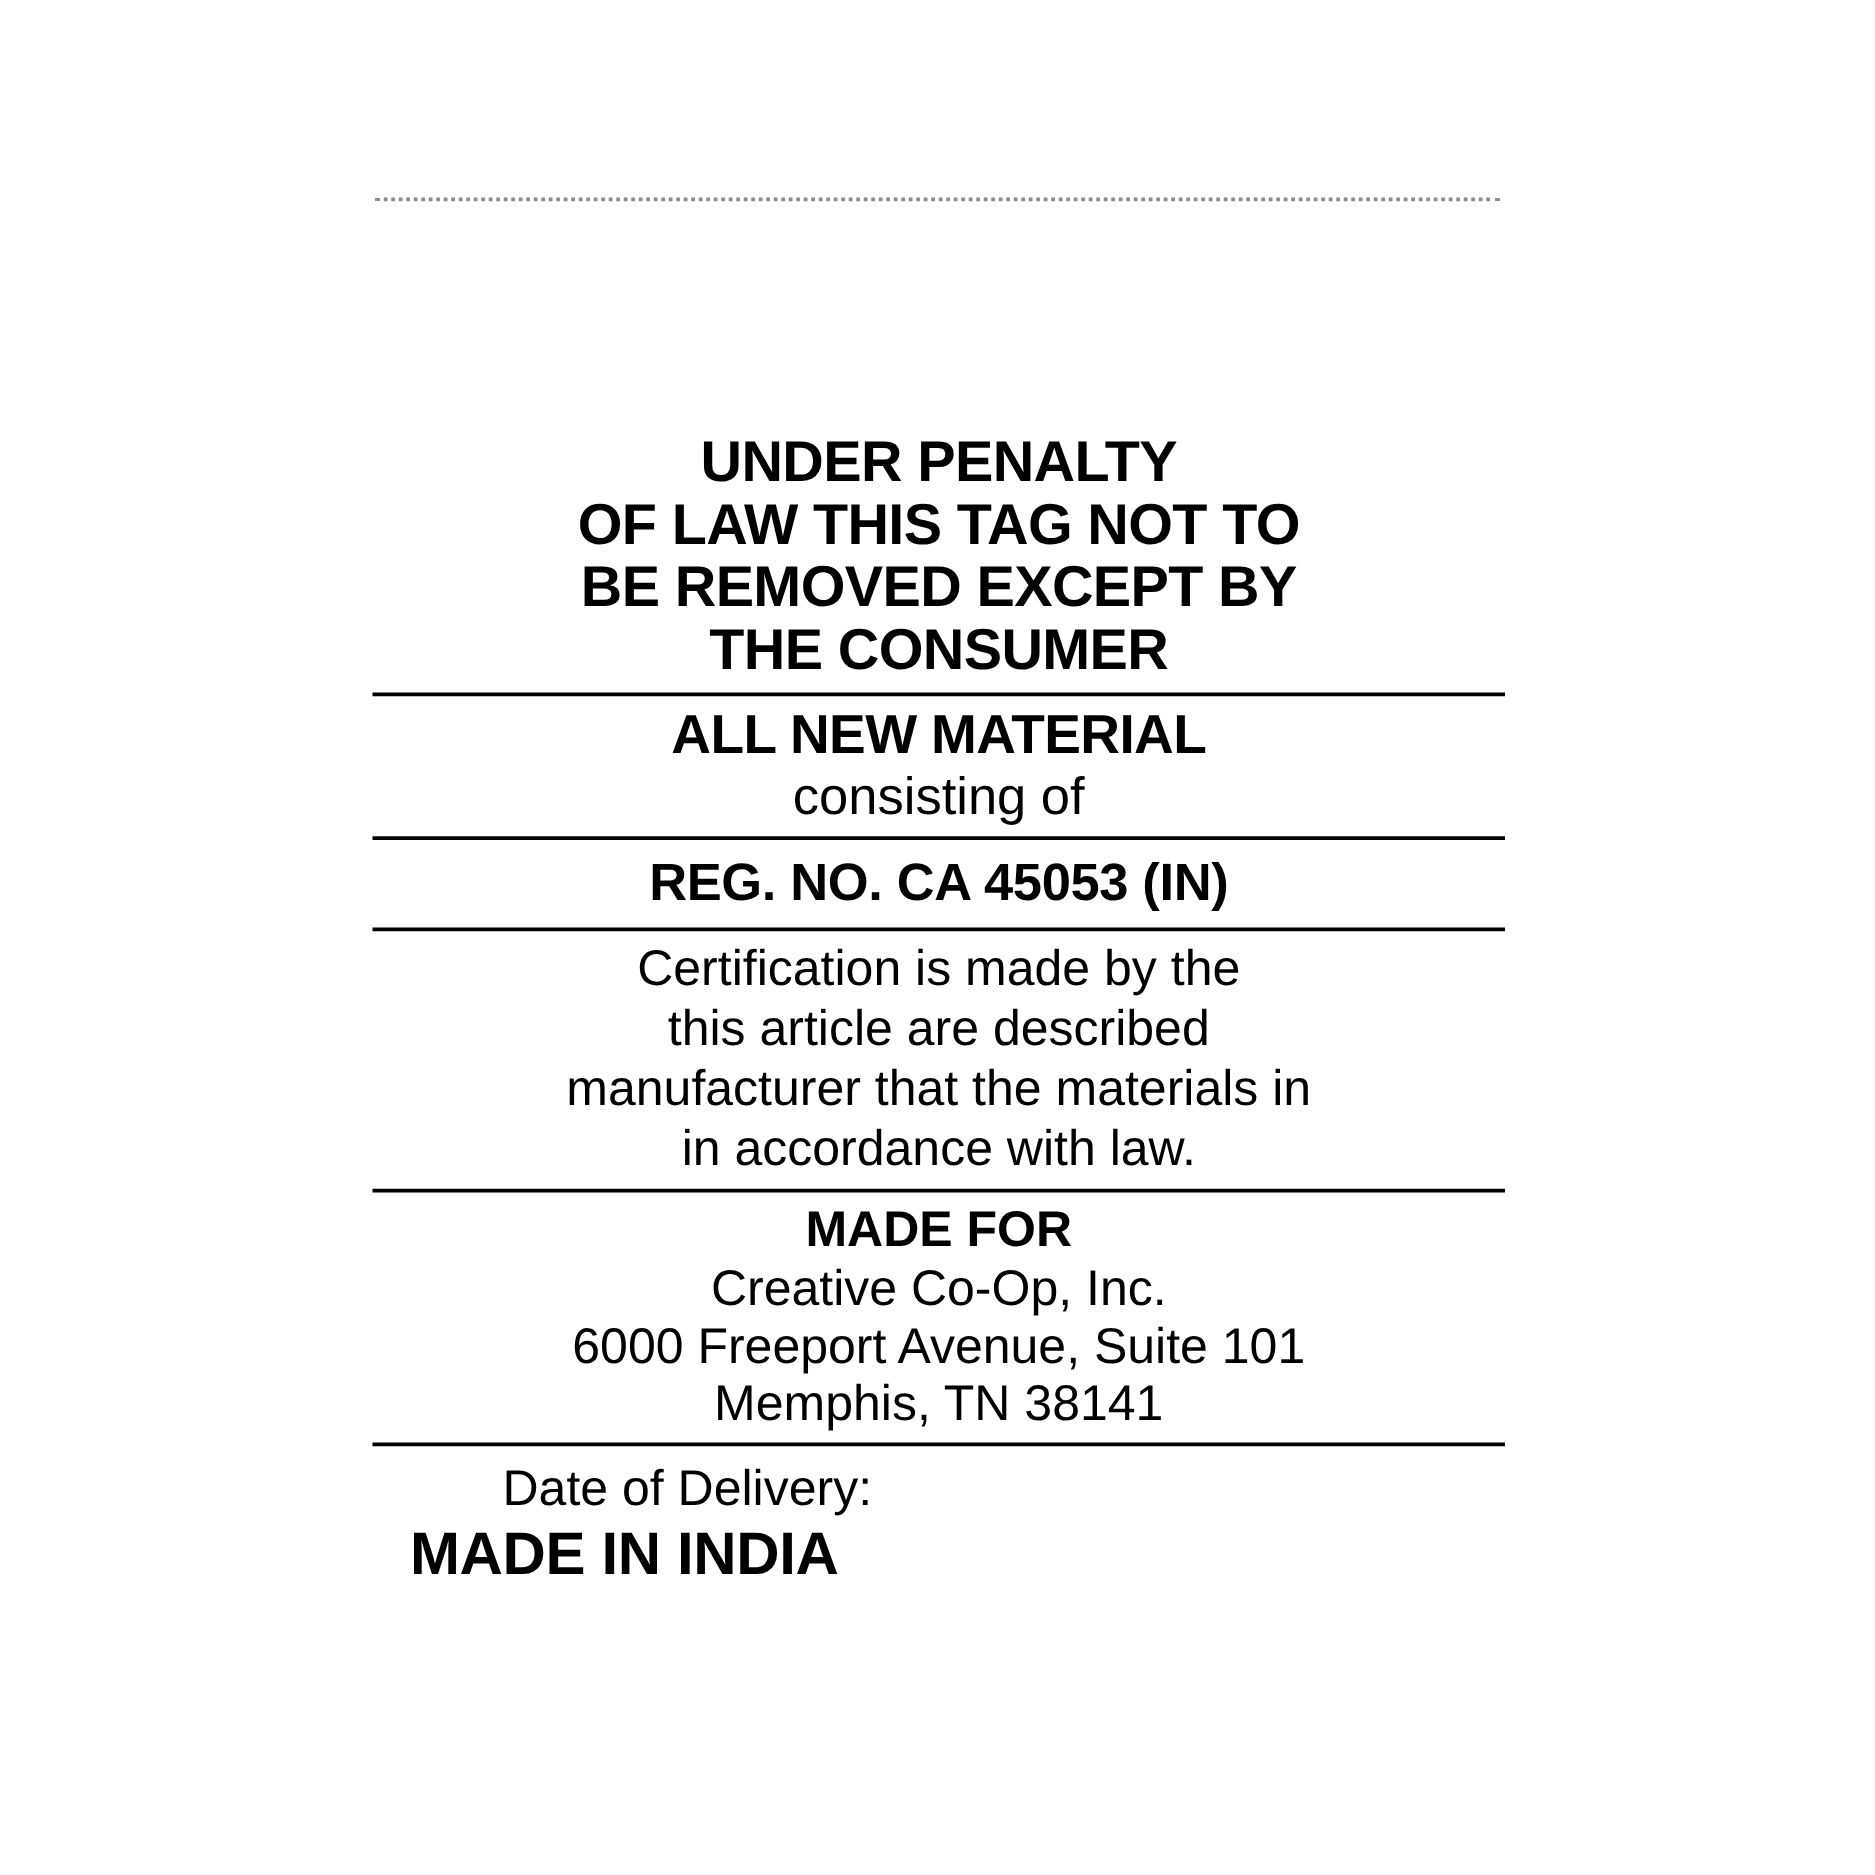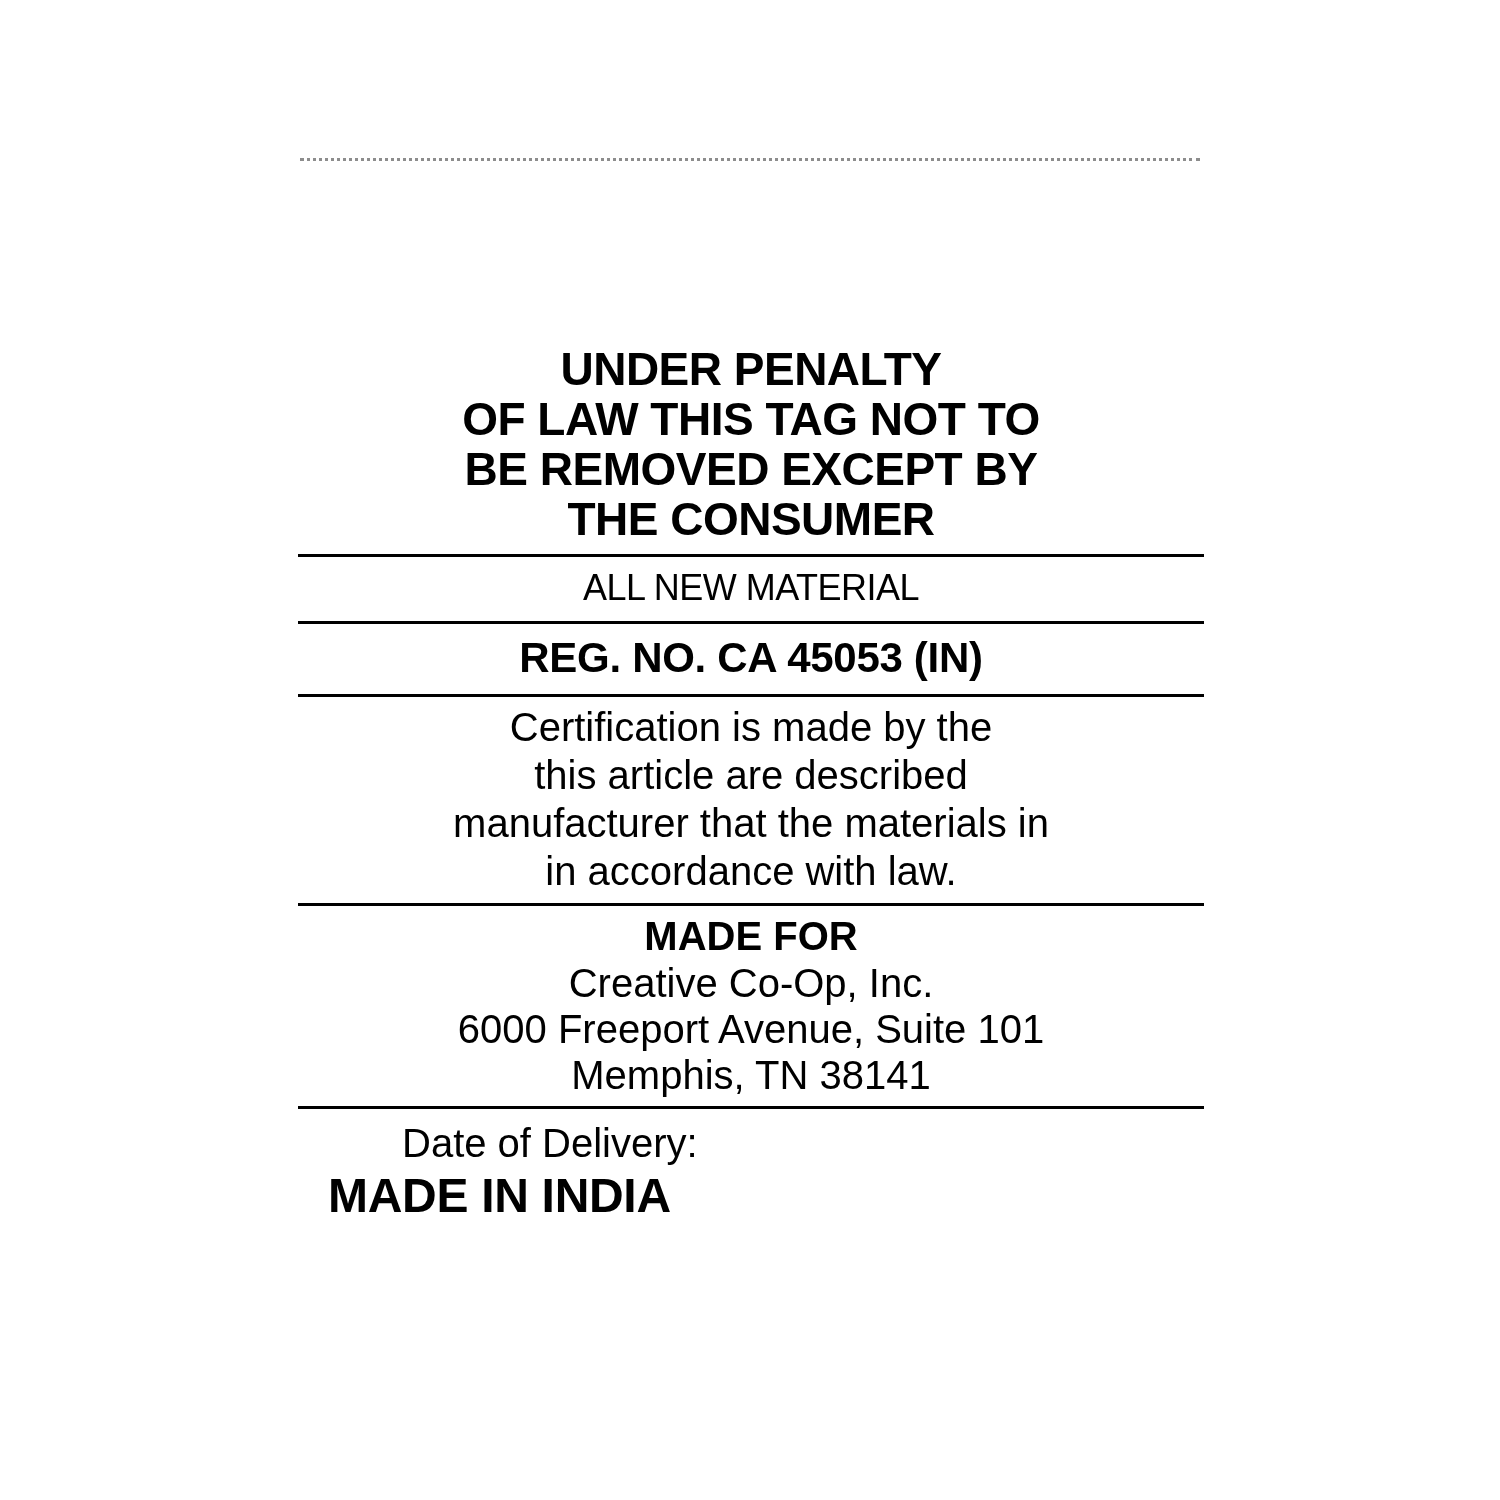--- a/index.html
+++ b/index.html
@@ -62,22 +62,22 @@
   .penalty {
     font-weight: bold;
     font-size: 46px;
     line-height: 50px;
     letter-spacing: -0.5px;
     padding-bottom: 10px;
   }
 
   
   .material-head {
-    font-weight: normal;
-    font-size: 36px;
+    font-weight: bold;
+    font-size: 44px;
     line-height: 50px;
     letter-spacing: -0.5px;
   }
   .material-sub {
     font-weight: normal;
     font-size: 42px;
     line-height: 48px;
   }
   .material-fiber {
     font-weight: bold;
@@ -146,20 +146,21 @@
       <span class="line">UNDER PENALTY</span>
       <span class="line">OF LAW THIS TAG NOT TO</span>
       <span class="line">BE REMOVED EXCEPT BY</span>
       <span class="line">THE CONSUMER</span>
     </div>
 
     <hr class="rule">
 
     <div class="block">
       <span class="line material-head">ALL NEW MATERIAL</span>
+      <span class="line material-sub">consisting of</span>
     </div>
 
     <hr class="rule">
 
     <div class="block">
       <span class="line regno">REG. NO.  CA 45053 (IN)</span>
     </div>
 
     <hr class="rule">
 

